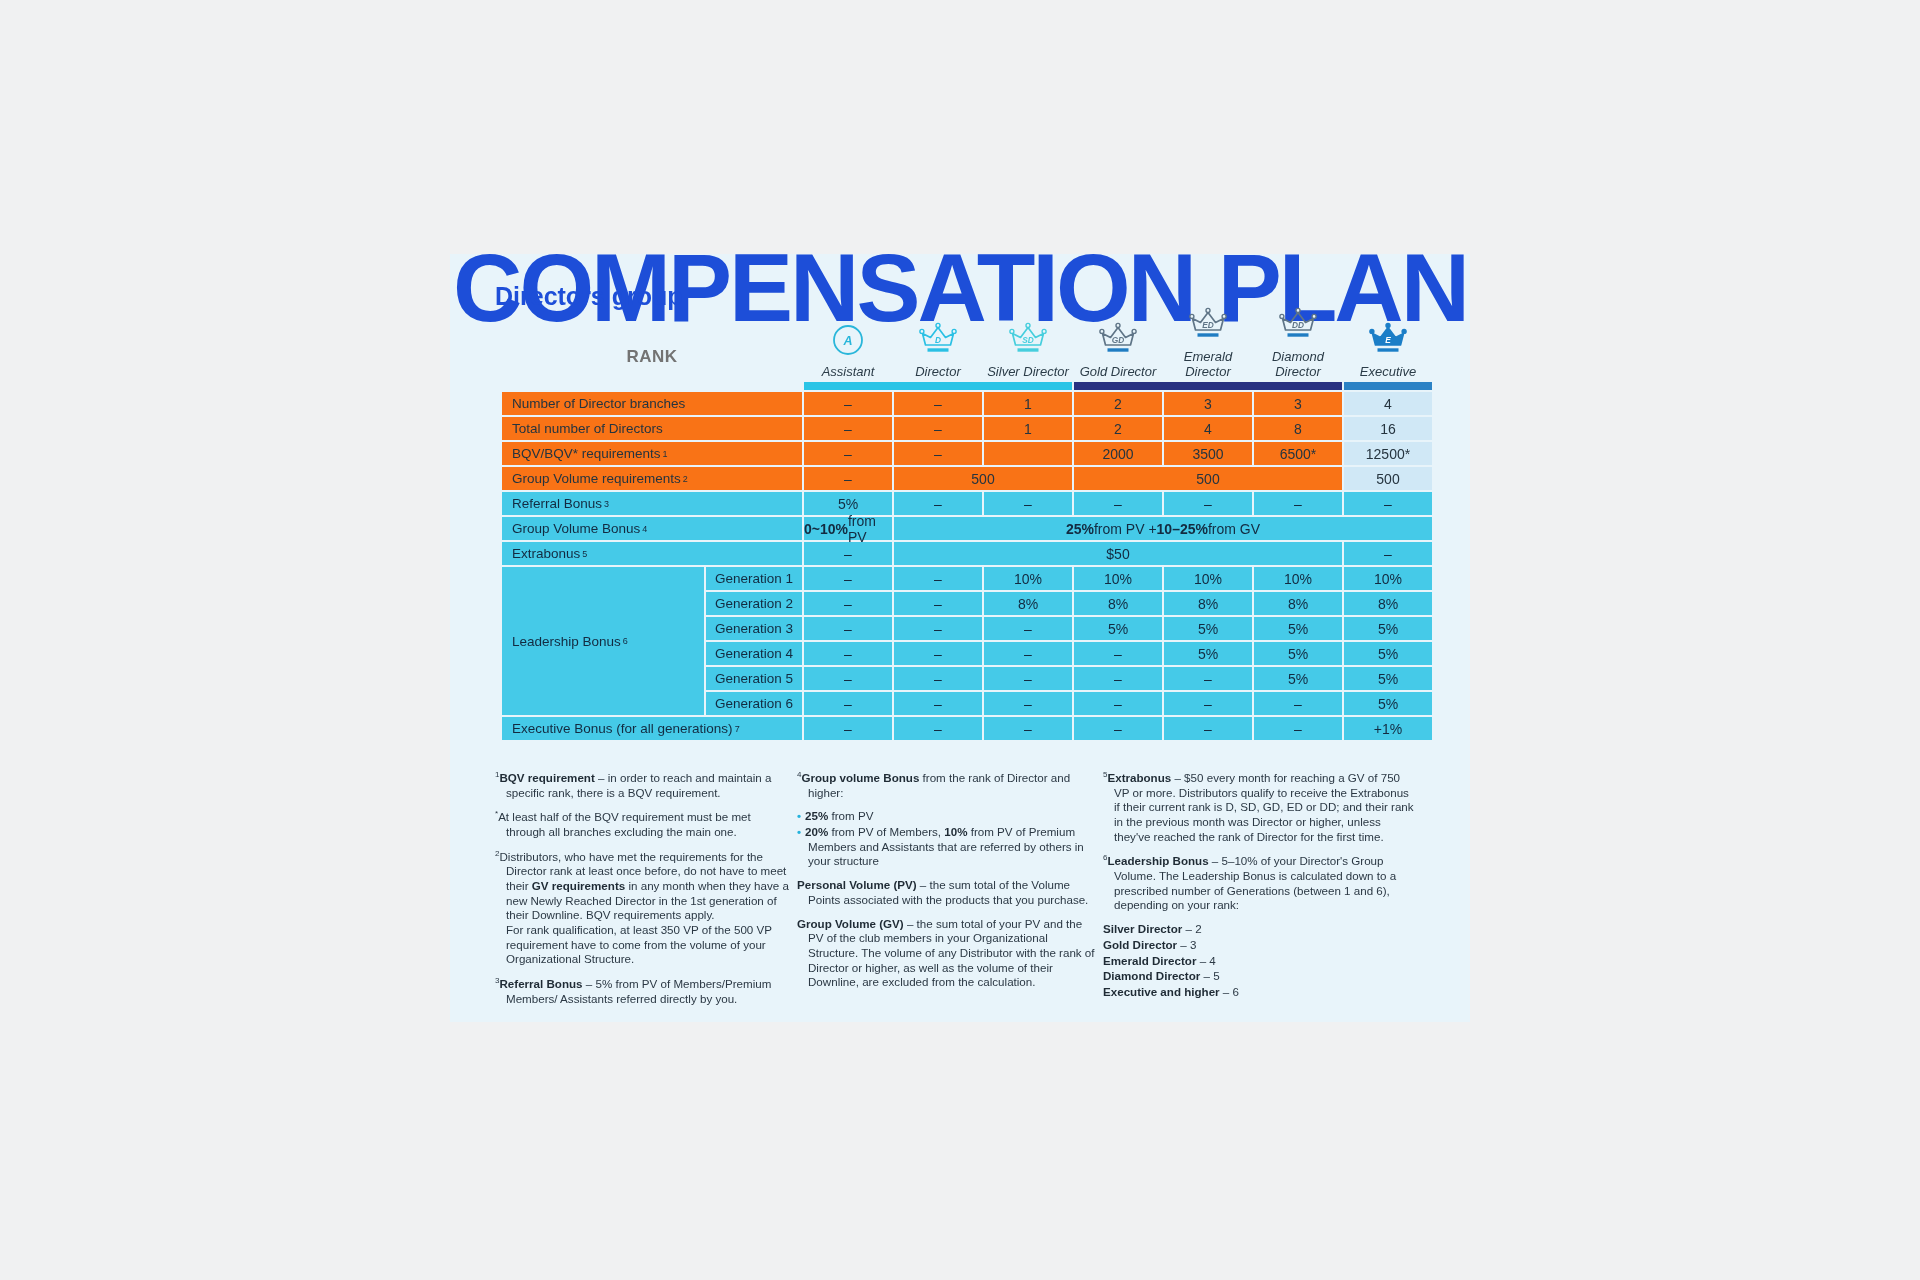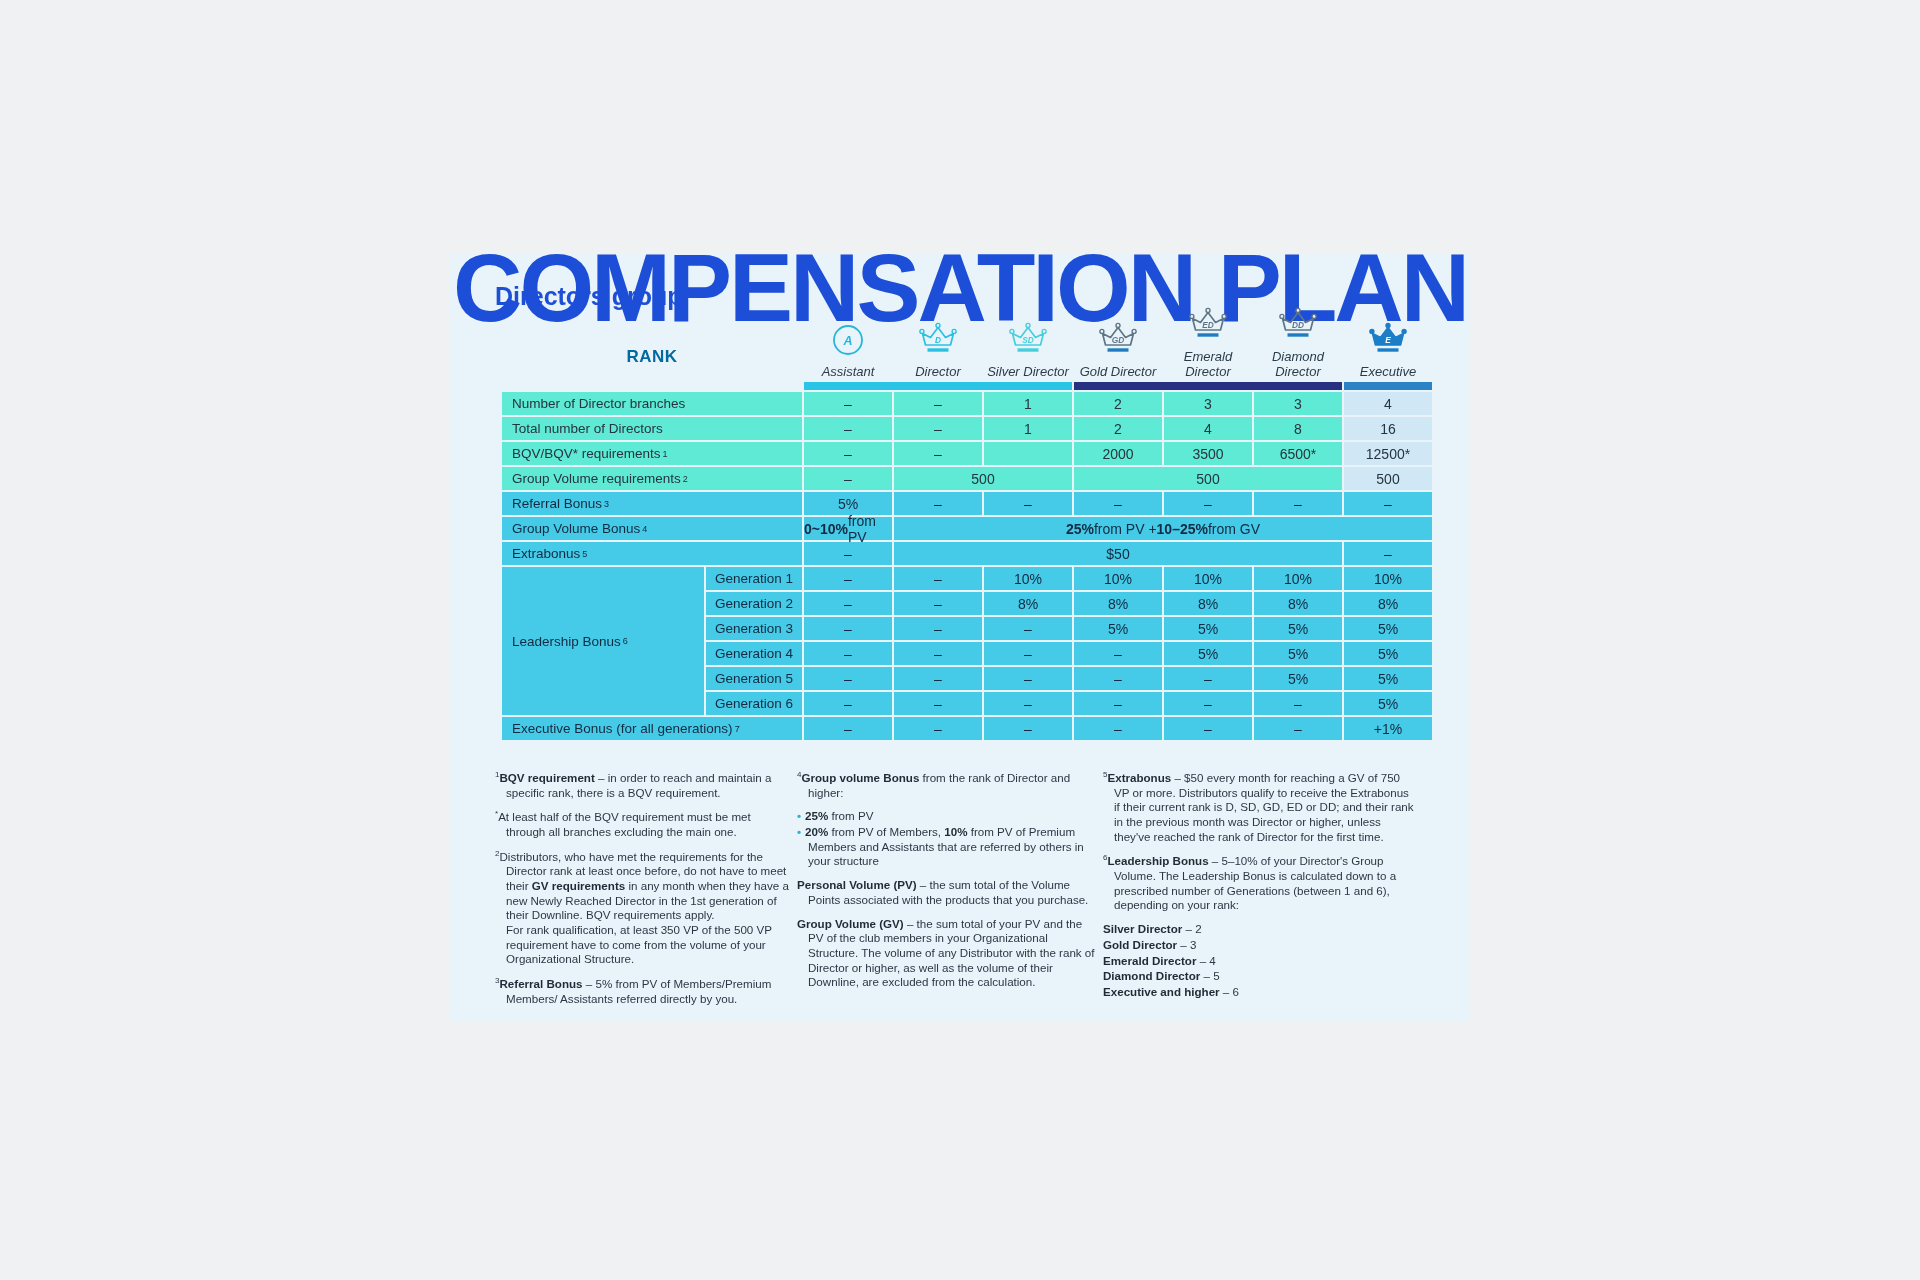--- a/index.html
+++ b/index.html
@@ -30,29 +30,29 @@
     column-gap:2px;row-gap:2px;
   }
   .hcell{
     display:flex;flex-direction:column;align-items:center;justify-content:flex-end;
     padding-bottom:1px;position:relative;z-index:2;font-style:italic;
   }
   .rankcell{
     grid-column:1/3;
     display:flex;flex-direction:column;align-items:center;justify-content:flex-end;
     padding-bottom:13px;
-    font-weight:bold;font-size:17px;color:#0369a1;letter-spacing:.5px;
+    font-weight:bold;font-size:17px;color:#737373;letter-spacing:.5px;
   }
   .hlabel{font-size:13px;color:#2b3c48;text-align:center;line-height:1.1;margin-top:1px;max-width:86px;}
   .bar{height:8px;}
   .cell{
     display:flex;align-items:center;justify-content:center;
     font-size:14px;position:relative;z-index:2;
   }
-  .light{background:#5eead4;color:#25343f;}
+  .light{background:#f97316;color:#25343f;}
   .light.tint{background:#d0e8f6;}
   .cyan{background:#45cae8;color:#132b41;}
   .label-cell{grid-column:1/3;justify-content:flex-start;padding-left:10px;font-size:13.5px;}
   .leader{grid-column:1;grid-row:span 6;justify-content:flex-start;padding-left:10px;font-size:13.5px;}
   .gen-label{font-size:13.5px;}
   .cell sup,.label-cell sup{font-size:9px;line-height:0;margin-left:2px;}
   .cell b{font-weight:bold;}
   .footnotes{
     position:absolute;left:45px;top:516px;
     display:grid;grid-template-columns:296px 300px 312px;column-gap:6px;

